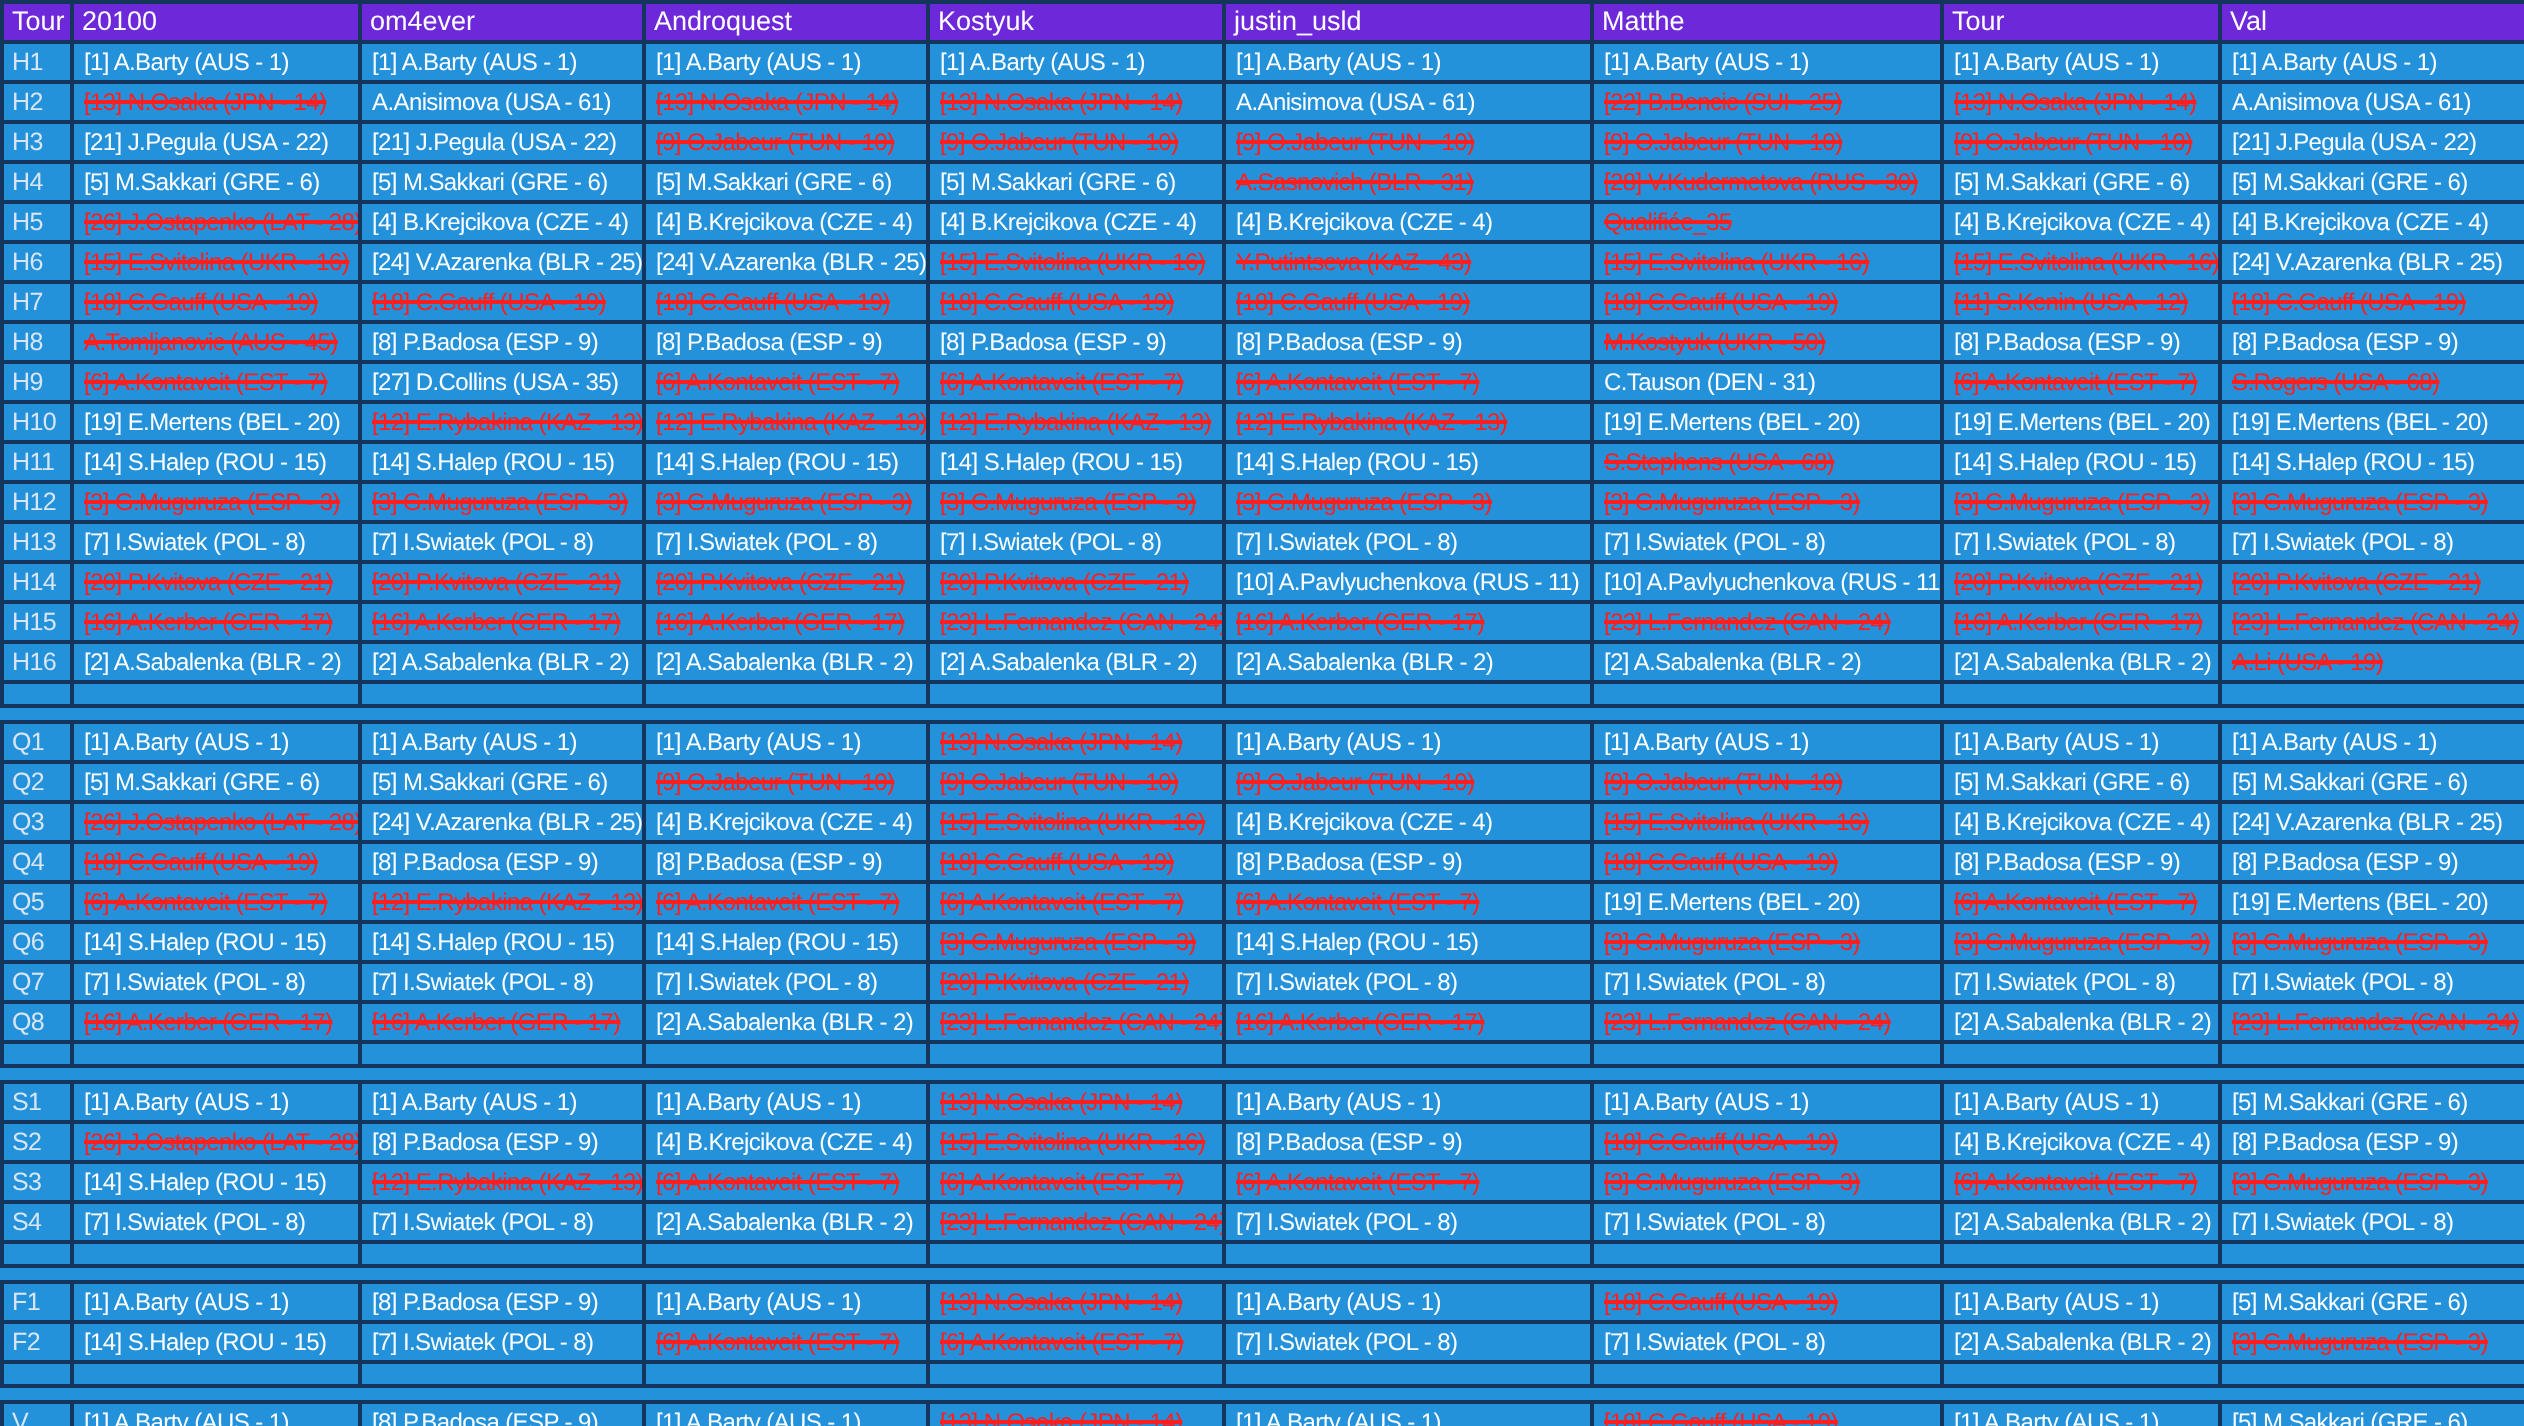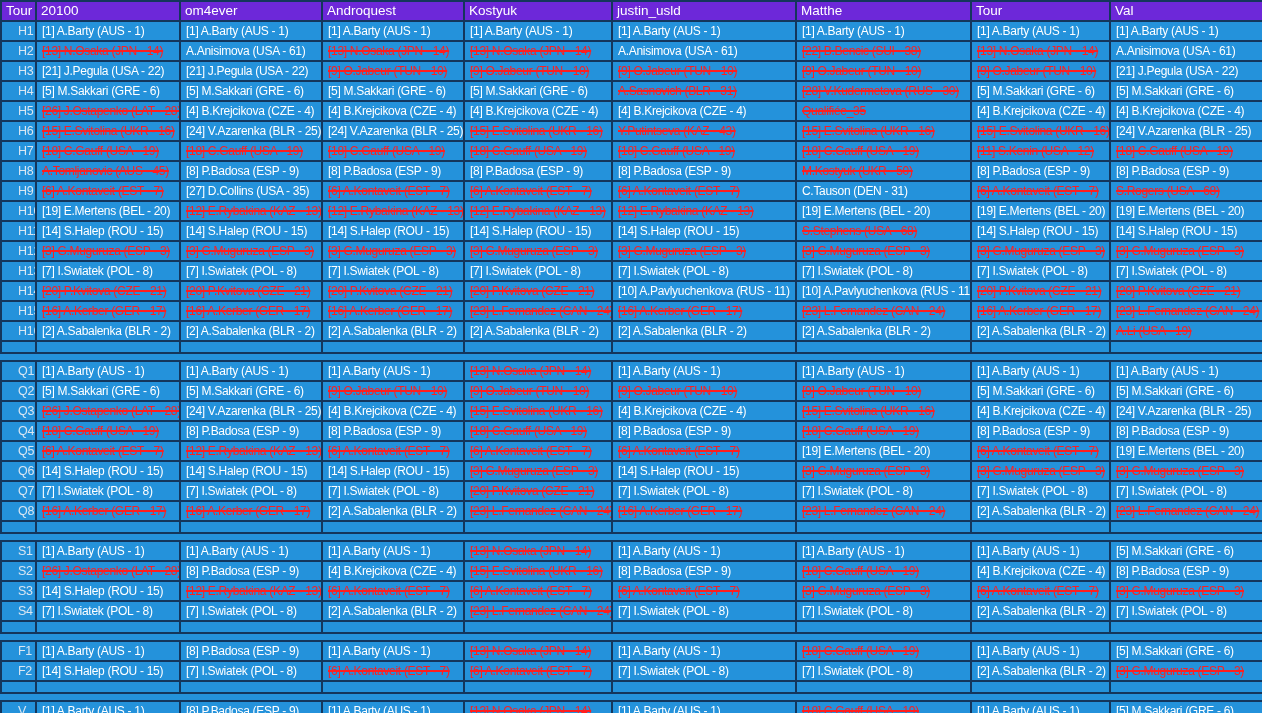--- a/index.html
+++ b/index.html
@@ -33,21 +33,21 @@
   .grid thead th {
     background: #6d28d9;
     font-size: 13.5px;
     font-weight: normal;
     letter-spacing: 0;
     padding-left: 4px;
   }
   .grid td.rowlabel {
     color: #d9e6f2;
     font-size: 12.5px;
-    padding-left: 16px;
+    padding-left: 4px;
     margin-left: 16px;
   }
   .grid td.wrong {
     color: #ff1e1e;
     text-decoration: line-through;
     text-decoration-thickness: 2px;
   }
   .grid tr.gap td {
     height: 10px;
     line-height: 10px;
@@ -99,21 +99,21 @@
         <td>[1] A.Barty (AUS - 1)</td>
         <td>[1] A.Barty (AUS - 1)</td>
       </tr>
       <tr>
         <td class="rowlabel">H2</td>
         <td class="wrong">[13] N.Osaka (JPN - 14)</td>
         <td>A.Anisimova (USA - 61)</td>
         <td class="wrong">[13] N.Osaka (JPN - 14)</td>
         <td class="wrong">[13] N.Osaka (JPN - 14)</td>
         <td>A.Anisimova (USA - 61)</td>
-        <td class="wrong">[22] B.Bencic (SUI - 38)</td>
+        <td class="wrong">[22] B.Bencic (SUI - 25)</td>
         <td class="wrong">[13] N.Osaka (JPN - 14)</td>
         <td>A.Anisimova (USA - 61)</td>
       </tr>
       <tr>
         <td class="rowlabel">H3</td>
         <td>[21] J.Pegula (USA - 22)</td>
         <td>[21] J.Pegula (USA - 22)</td>
         <td class="wrong">[9] O.Jabeur (TUN - 10)</td>
         <td class="wrong">[9] O.Jabeur (TUN - 10)</td>
         <td class="wrong">[9] O.Jabeur (TUN - 10)</td>

